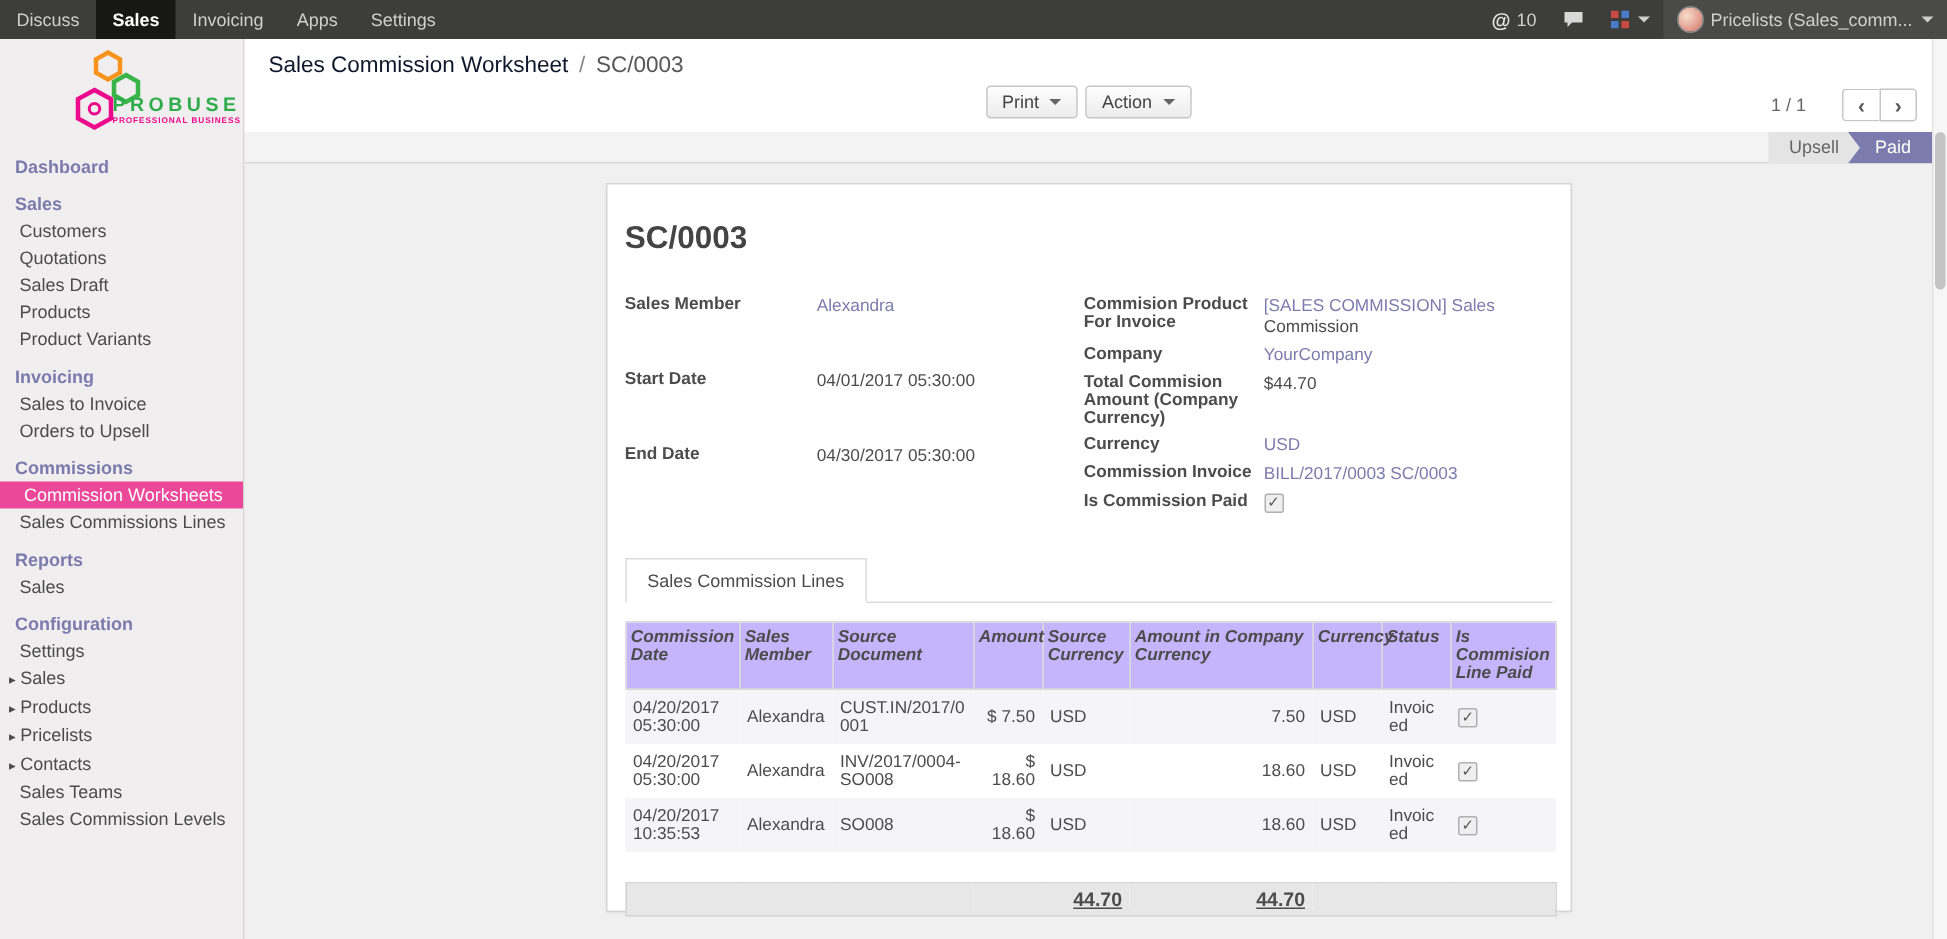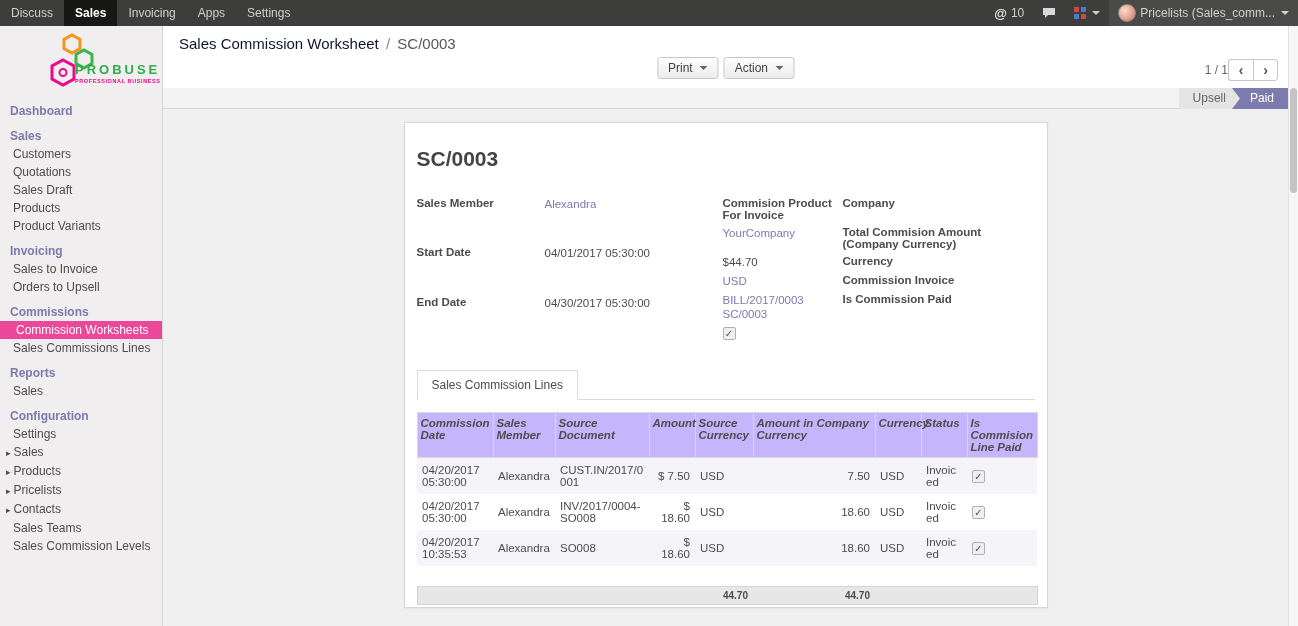--- a/index.html
+++ b/index.html
@@ -57,21 +57,21 @@
   .bc-link { color: #0f172a; cursor: pointer; }
   .bc-sep { color: #888; padding: 0 3px; }
   .bc-current { color: #585858; }
   .button-row { position: absolute; left: 0; right: 0; top: 31px; height: 28px; }
   .center-buttons { position: absolute; left: 50%; transform: translateX(-50%); display: flex; gap: 5px; }
   .btn {
     border: 1px solid #c6c6c6; background: linear-gradient(#fefefe, #ececec);
     border-radius: 3px; padding: 3px 10px; font-size: 12px; color: #444;
     cursor: pointer; display: flex; align-items: center; gap: 5px; font-family: inherit;
   }
-  .pager { position: absolute; right: 10px; top: 2px; display: flex; align-items: center; gap: 0; }
+  .pager { position: absolute; right: 10px; top: 2px; display: flex; align-items: center; gap: 24px; }
   .pager-text { color: #666; font-size: 12px; }
   .pager-buttons { display: flex; }
   .pager-btn {
     border: 1px solid #c6c6c6; background: #fff; width: 25px; height: 22px;
     text-align: center; line-height: 20px; color: #555; cursor: pointer; font-size: 14px; font-weight: bold;
   }
   .pager-btn:first-child { border-right: none; border-radius: 3px 0 0 3px; }
   .pager-btn:last-child { border-radius: 0 3px 3px 0; }
 
   
@@ -116,21 +116,21 @@
 
   
   table.lines { border-collapse: collapse; width: 620px; margin-top: 12px; table-layout: fixed; font-size: 11.5px; }
   .lines th {
     background: #c4b5fd; border: 1px solid #d9d9d9; font-weight: bold; text-align: left;
     padding: 4px 3px; vertical-align: top; color: #4c4c4c; font-style: italic;
   }
   .lines td { padding: 6px 5px; vertical-align: middle; word-wrap: break-word; }
   tr.striped { background: #f4f4f9; }
   .num { text-align: right; }
-  table.totals { border-collapse: collapse; width: 620px; margin-top: 20px; table-layout: fixed; font-size: 10px; border: 1px solid #d4d4d4; }
+  table.totals { border-collapse: collapse; width: 620px; margin-top: 20px; table-layout: fixed; font-size: 13px; border: 1px solid #d4d4d4; text-decoration: underline; }
   .totals td { background: #e7e7e7; padding: 3px 5px; font-weight: bold; color: #4c4c4c; height: 18px; }
 
   
   .scrollbar { position: absolute; right: 0; top: 26px; bottom: 0; width: 10px; background: #f6f6f6; border-left: 1px solid #e2e2e2; }
   .scroll-thumb { position: absolute; left: 1px; right: 1px; top: 62px; height: 105px; background: #c4c4c4; border-radius: 4px; }
 </style>
 </head>
 <body>
 
 <div class="topbar">
@@ -252,20 +252,21 @@
         <div class="field-group fg-left">
             <div class="f-label">Sales Member</div>
             <div class="f-value"><span class="link">Alexandra</span></div>
             <div class="f-label">Start Date</div>
             <div class="f-value"><span>04/01/2017 05:30:00</span></div>
             <div class="f-label">End Date</div>
             <div class="f-value"><span>04/30/2017 05:30:00</span></div>
           </div>
         <div class="field-group fg-right">
             <div class="f-label">Commision Product For Invoice</div>
+            <div class="f-value"><span class="link">[SALES COMMISSION] Sales</span><br><span>Commission</span></div>
             <div class="f-label">Company</div>
             <div class="f-value"><span class="link">YourCompany</span></div>
             <div class="f-label">Total Commision Amount (Company Currency)</div>
             <div class="f-value"><span>$44.70</span></div>
             <div class="f-label">Currency</div>
             <div class="f-value"><span class="link">USD</span></div>
             <div class="f-label">Commission Invoice</div>
             <div class="f-value"><span class="link">BILL/2017/0003 SC/0003</span></div>
             <div class="f-label">Is Commission Paid</div>
             <div class="f-value"><span class="checkbox">✓</span></div>

